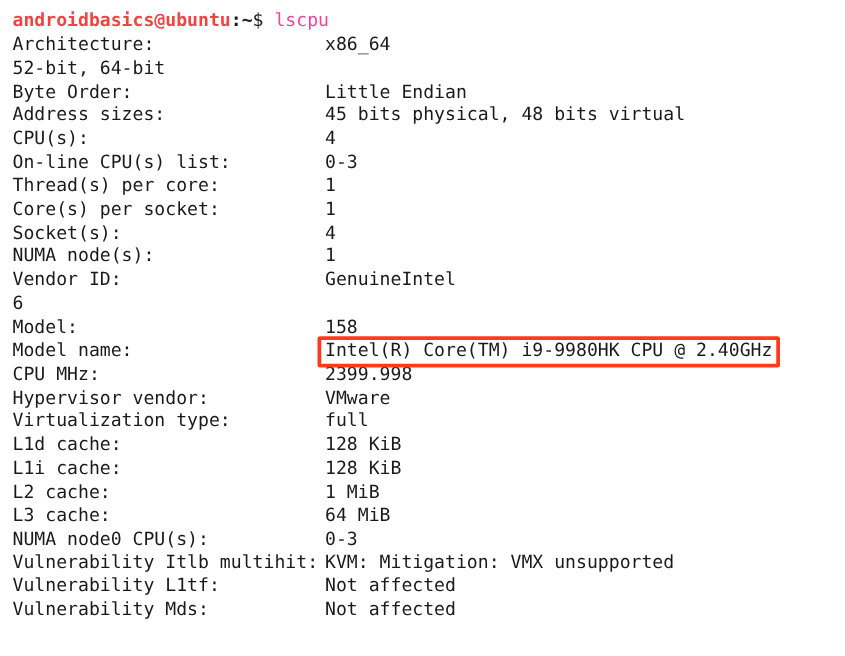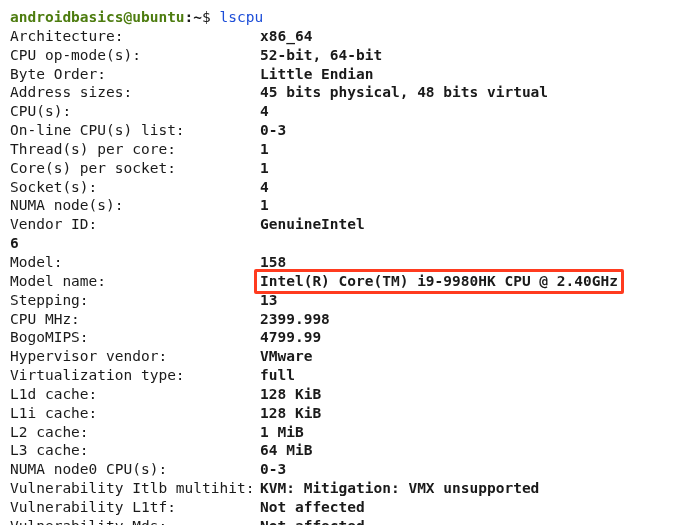--- a/index.html
+++ b/index.html
@@ -13,50 +13,49 @@
   }
   .terminal {
     padding: 8px 10px 14px 10px;
     width: 676px;
     box-sizing: border-box;
   }
   .prompt-line {
     white-space: pre;
   }
   .user-host {
-    color: #4d7c0f;
+    color: #ef4444;
     font-weight: bold;
   }
   .colon {
     color: #1a1a1a;
     font-weight: bold;
   }
   .tilde {
     color: #1a1a1a;
     font-weight: bold;
   }
   .dollar {
     color: #1a1a1a;
     font-weight: normal;
   }
   .cmd {
-    color: #1d4ed8;
+    color: #ec4899;
   }
   .row {
     display: flex;
     white-space: pre;
   }
   .key {
     display: inline-block;
     width: 250px;
     flex: 0 0 250px;
   }
   .val {
     display: inline-block;
-    font-weight: bold;
   }
   .highlight-wrap {
     position: relative;
     display: inline-block;
   }
   .highlight-box {
     position: absolute;
     left: -6px;
     top: -3px;
     right: -6px;
@@ -68,36 +67,34 @@
 </style>
 </head>
 <body>
 
 <div class="terminal">
 
   <div class="prompt-line"><span class="user-host">androidbasics@ubuntu</span><span class="colon">:</span><span class="tilde">~</span><span class="dollar">$</span> <span class="cmd">lscpu</span></div>
 
   <div id="rows">
       <div class="row"><span class="key">Architecture:</span><span class="val">x86_64</span></div>
-      <div class="row"><span class="key">CPU op-mode(s):</span><span class="val">52-bit, 64-bit</span></div>
+      <div class="row"><span class="val">52-bit, 64-bit</span></div>
       <div class="row"><span class="key">Byte Order:</span><span class="val">Little Endian</span></div>
       <div class="row"><span class="key">Address sizes:</span><span class="val">45 bits physical, 48 bits virtual</span></div>
       <div class="row"><span class="key">CPU(s):</span><span class="val">4</span></div>
       <div class="row"><span class="key">On-line CPU(s) list:</span><span class="val">0-3</span></div>
       <div class="row"><span class="key">Thread(s) per core:</span><span class="val">1</span></div>
       <div class="row"><span class="key">Core(s) per socket:</span><span class="val">1</span></div>
       <div class="row"><span class="key">Socket(s):</span><span class="val">4</span></div>
       <div class="row"><span class="key">NUMA node(s):</span><span class="val">1</span></div>
       <div class="row"><span class="key">Vendor ID:</span><span class="val">GenuineIntel</span></div>
       <div class="row"><span class="val">6</span></div>
       <div class="row"><span class="key">Model:</span><span class="val">158</span></div>
       <div class="row"><span class="key">Model name:</span><span class="highlight-wrap"><span class="val">Intel(R) Core(TM) i9-9980HK CPU @ 2.40GHz</span><span class="highlight-box"></span></span></div>
-      <div class="row"><span class="key">Stepping:</span><span class="val">13</span></div>
       <div class="row"><span class="key">CPU MHz:</span><span class="val">2399.998</span></div>
-      <div class="row"><span class="key">BogoMIPS:</span><span class="val">4799.99</span></div>
       <div class="row"><span class="key">Hypervisor vendor:</span><span class="val">VMware</span></div>
       <div class="row"><span class="key">Virtualization type:</span><span class="val">full</span></div>
       <div class="row"><span class="key">L1d cache:</span><span class="val">128 KiB</span></div>
       <div class="row"><span class="key">L1i cache:</span><span class="val">128 KiB</span></div>
       <div class="row"><span class="key">L2 cache:</span><span class="val">1 MiB</span></div>
       <div class="row"><span class="key">L3 cache:</span><span class="val">64 MiB</span></div>
       <div class="row"><span class="key">NUMA node0 CPU(s):</span><span class="val">0-3</span></div>
       <div class="row"><span class="key">Vulnerability Itlb multihit:</span><span class="val">KVM: Mitigation: VMX unsupported</span></div>
       <div class="row"><span class="key">Vulnerability L1tf:</span><span class="val">Not affected</span></div>
       <div class="row"><span class="key">Vulnerability Mds:</span><span class="val">Not affected</span></div>

